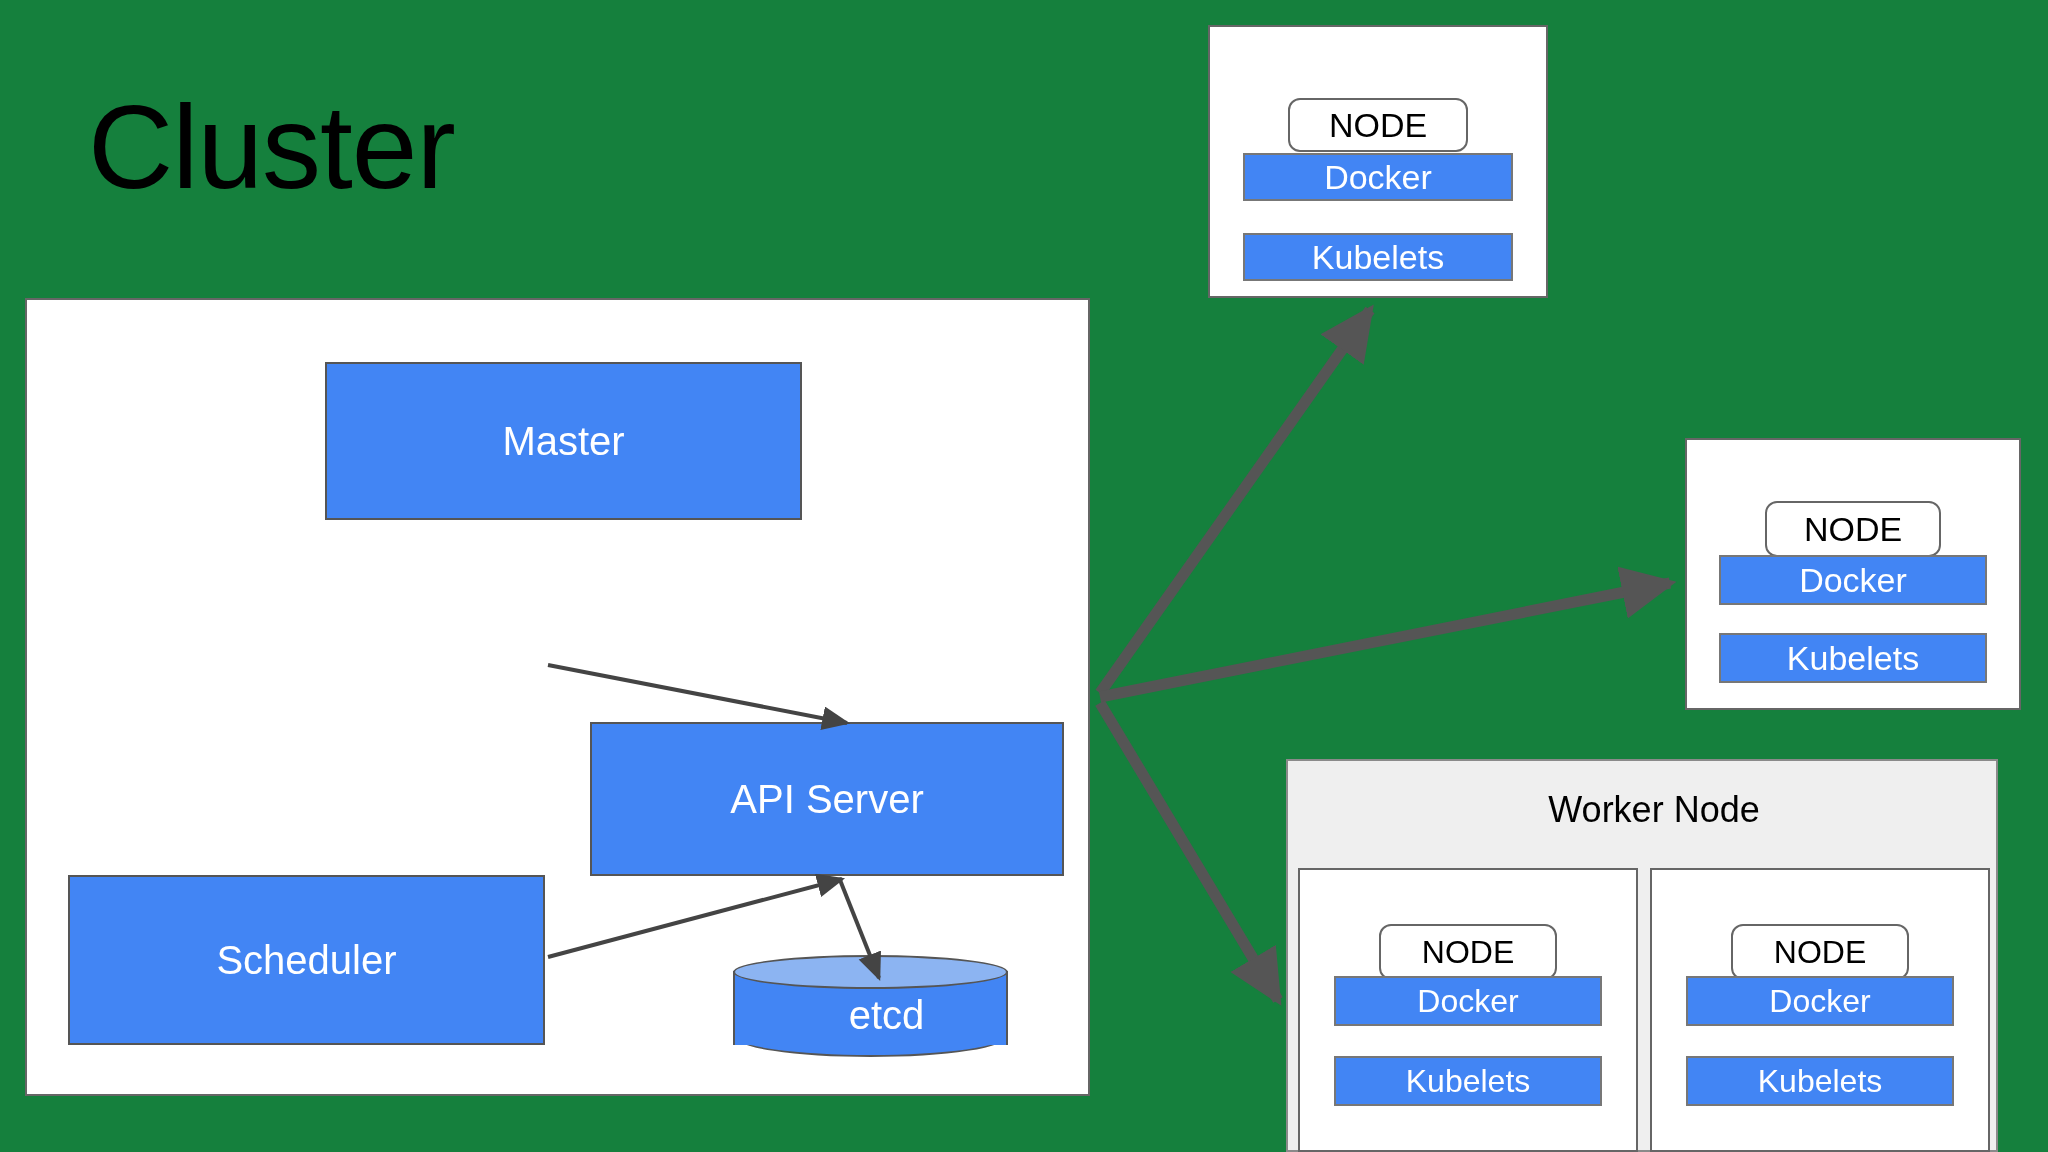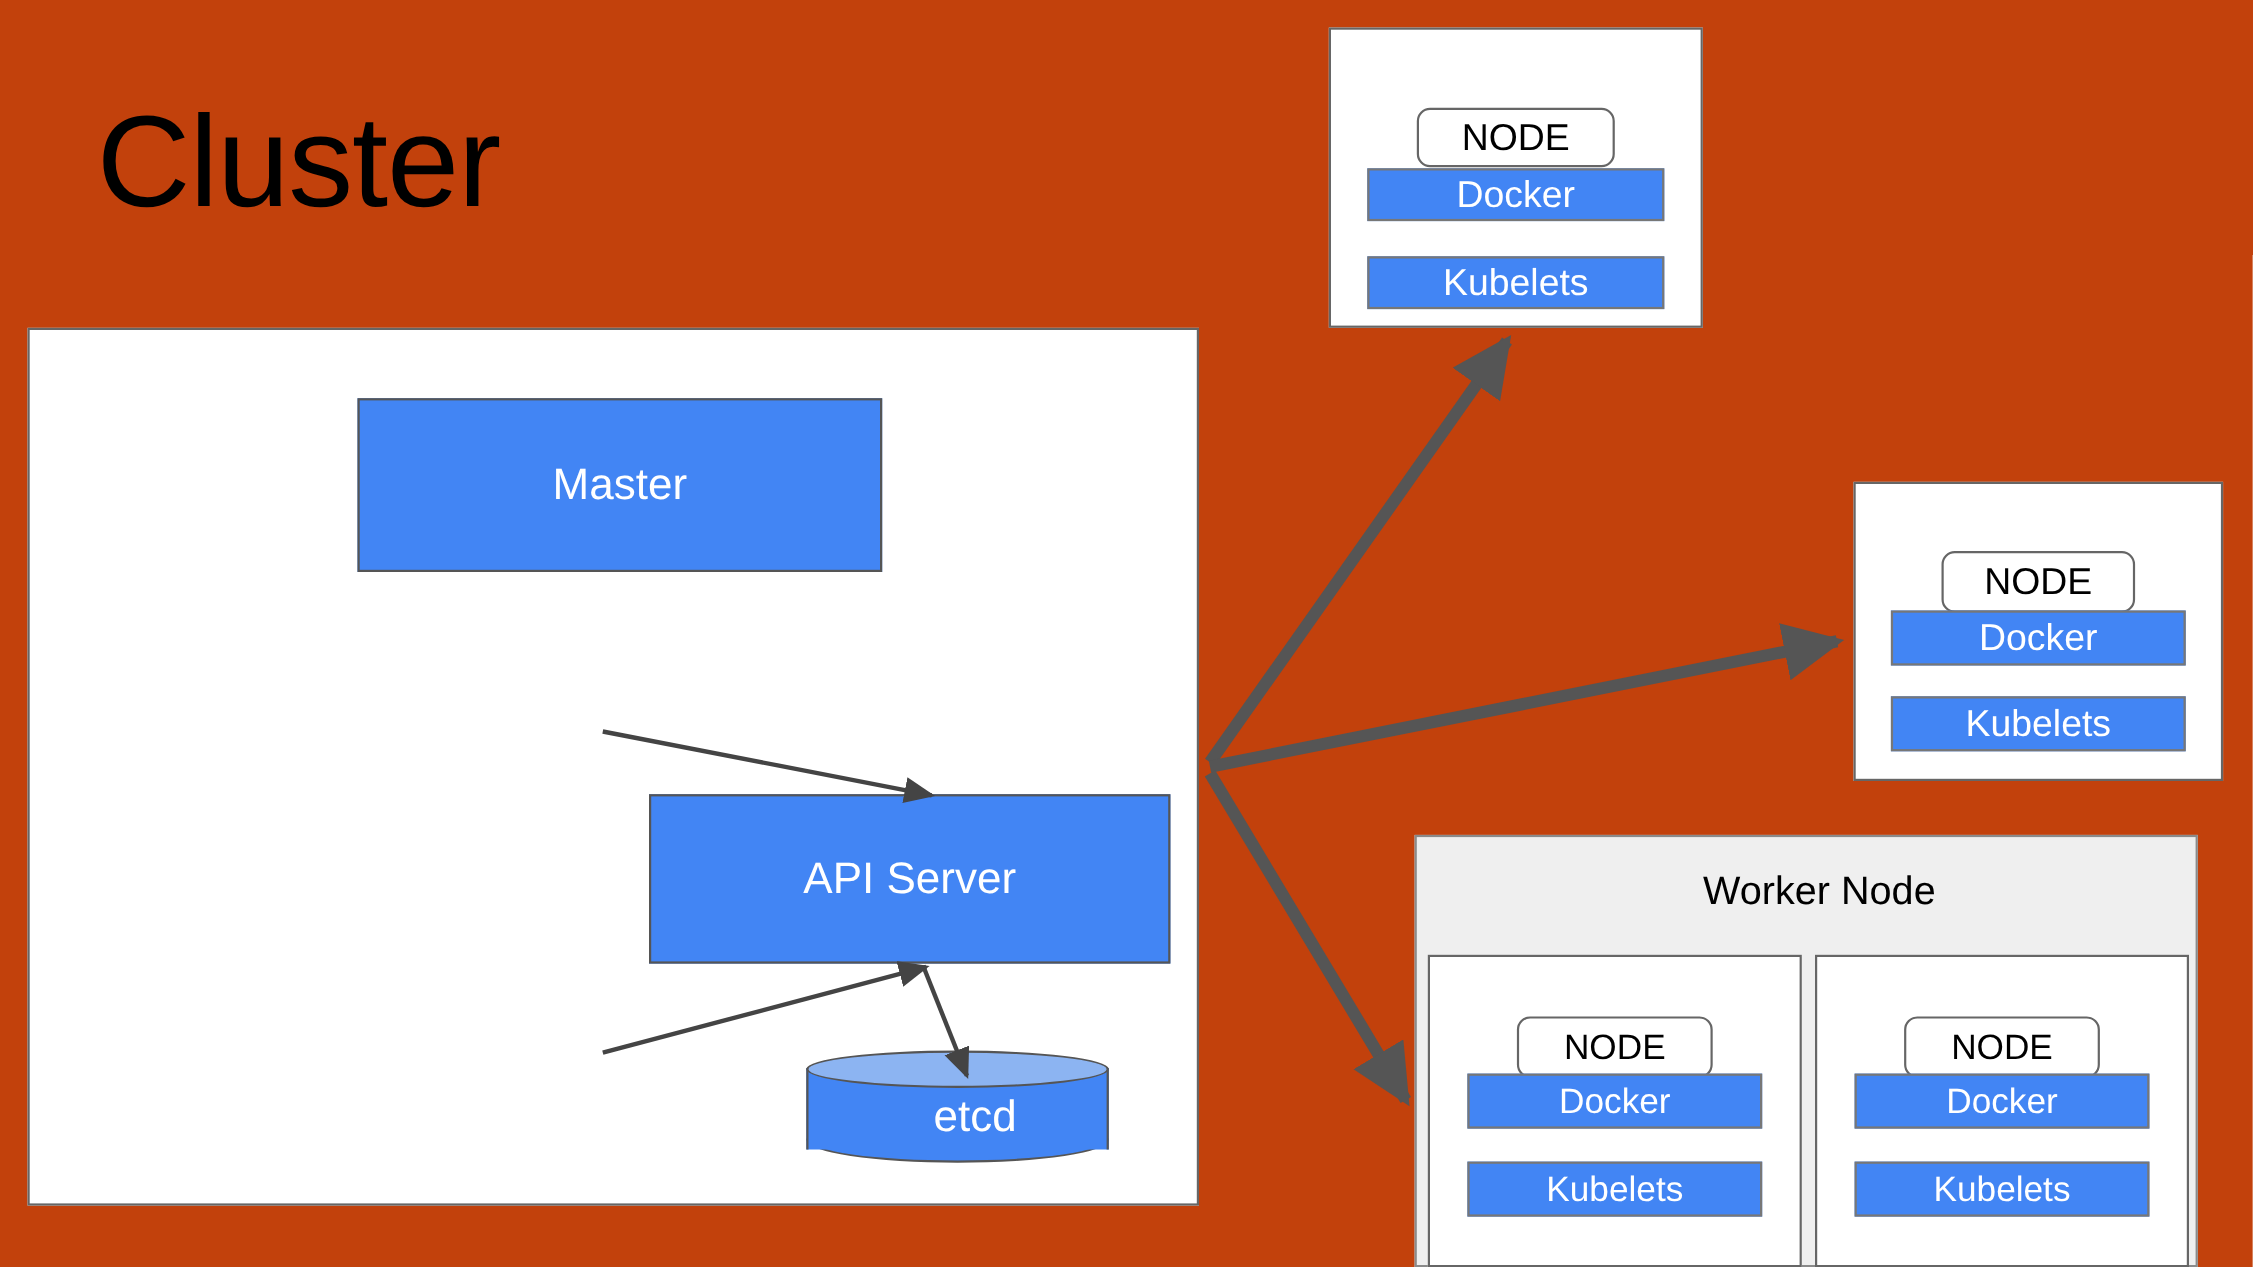--- a/index.html
+++ b/index.html
@@ -9,21 +9,21 @@
     background: #ffffff;
   }
   body {
     font-family: "Liberation Sans", sans-serif;
     -webkit-font-smoothing: antialiased;
   }
   #canvas {
     position: relative;
     width: 2048px;
     height: 1152px;
-    background: #c2410c;
+    background: #15803d;
     overflow: hidden;
   }
 
   
   .abs { position: absolute; box-sizing: border-box; }
 
   .blue-box {
     background: #4285F4;
     border: 2px solid #555555;
     color: #ffffff;
@@ -199,20 +199,21 @@
 
 <div id="canvas">
 
   <div class="abs" id="cluster-title">Cluster</div>
 
   <div class="abs white-box" id="cluster-frame"></div>
 
   <div class="abs blue-box" id="master-box">Master</div>
 
 
+  <div class="abs blue-box" id="scheduler-box">Scheduler</div>
 
   <div class="abs blue-box" id="apiserver-box">API Server</div>
 
   <div class="abs" id="etcd-cyl">
     <div class="cyl-bottom"></div>
     <div class="cyl-body"></div>
     <div class="cyl-top"></div>
     <div class="cyl-label">etcd</div>
   </div>
 

